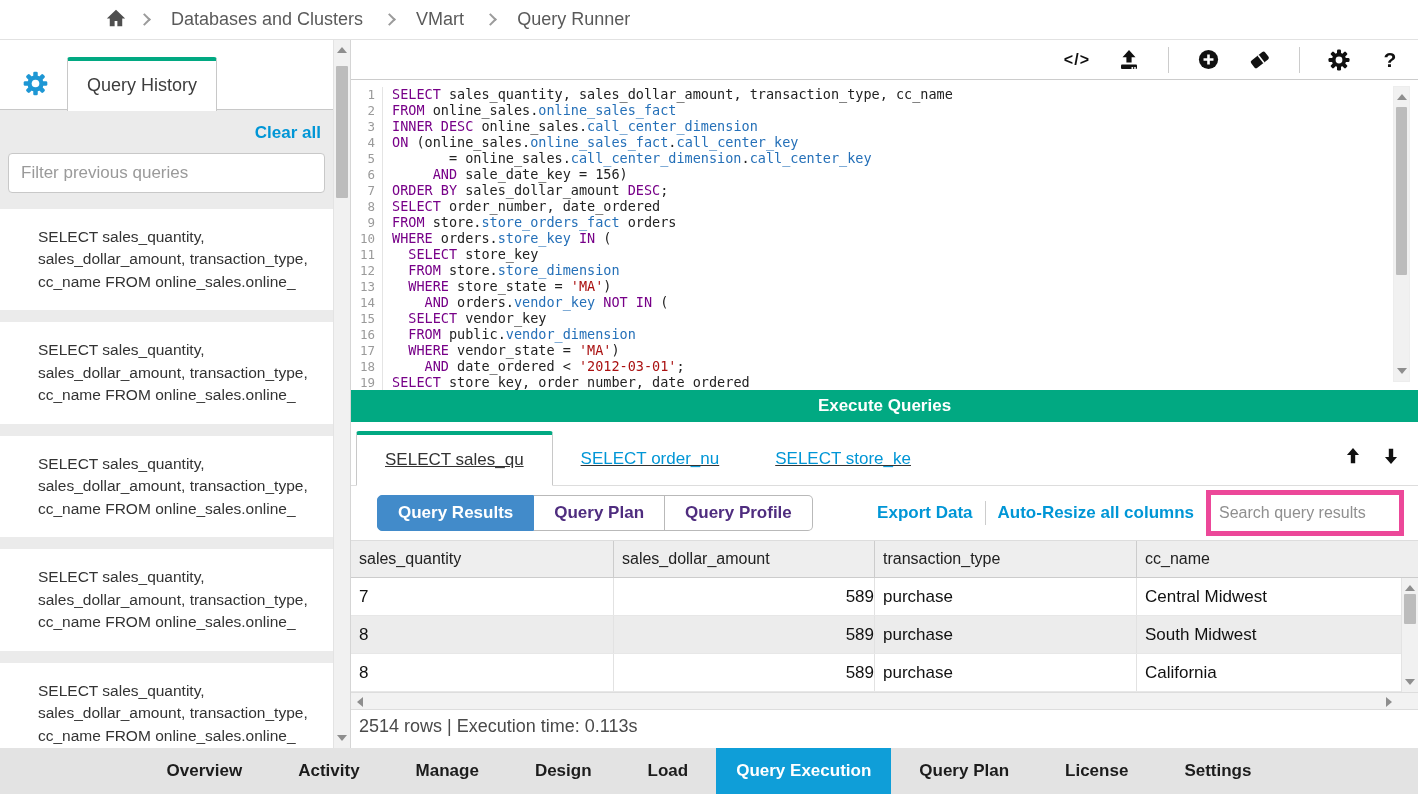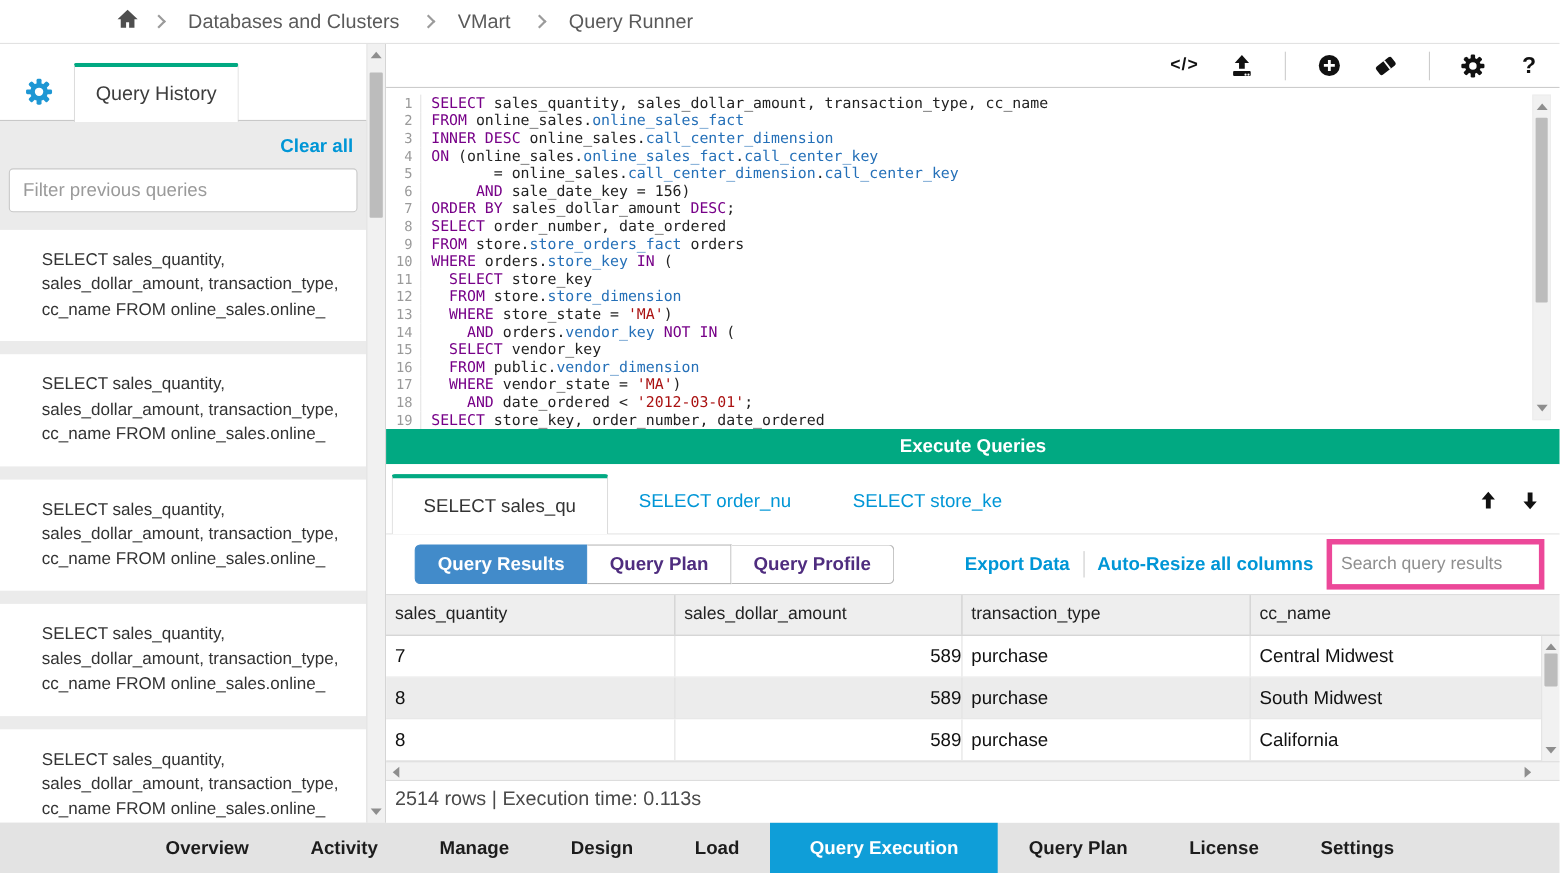--- a/index.html
+++ b/index.html
@@ -119,21 +119,21 @@
     position:absolute;right:26px;top:4px;width:0;height:0;}
 
   
   #status-bar{position:absolute;top:670px;left:0;right:0;height:38px;background:#fff;
     font-size:18px;color:#4a4a4a;padding:6px 0 0 8px;}
 
   
   #bottom-nav{position:absolute;top:748px;left:0;width:100%;height:46px;background:#e3e3e3;
     display:flex;justify-content:center;}
   .nav-item{line-height:46px;padding:0 28px;font-size:17px;font-weight:bold;color:#1c1c1c;cursor:pointer;white-space:nowrap;}
-  .nav-item.active{background:var(--nav_active);color:#fff;padding:0 36px;}
+  .nav-item.active{background:var(--nav_active);color:#fff;padding:0 20px;}
 </style>
 </head>
 <body>
 
 <div id="app">
 
   <div id="header">
     <span class="home-svg">
       <svg width="24" height="22" viewBox="0 0 24 24">
           <path d="M12 3 L2 12.5 h3.2 V21 h5.3 v-5.6 h3 V21 h5.3 v-8.5 H22 Z" fill="#4f4f4f"></path>
@@ -253,21 +253,21 @@
     </div>
     <div id="editor-scroll" class="sb-track" style="position:absolute;">
       <span class="tri tri-up"></span>
       <div class="sb-thumb" style="top:20px;height:168px;"></div>
       <span class="tri tri-down"></span>
     </div>
 
     <button id="execute-btn">Execute Queries</button>
 
     <div id="tabs-row">
-      <div id="query-tabs" style="display:flex;">
+      <div id="query-tabs" style="display:flex;align-items:flex-end;text-decoration:underline;">
           <div class="qtab active">SELECT sales_qu</div>
           <div class="qtab">SELECT order_nu</div>
           <div class="qtab">SELECT store_ke</div>
         </div>
       <div id="tab-arrows">
         <span>
           <svg width="22" height="22" viewBox="0 0 24 24">
               <path d="M9.6 20 v-9 H5.4 L12 3.2 18.6 11 H14.4 v9 Z" fill="#111"></path>
             </svg>
         </span>

